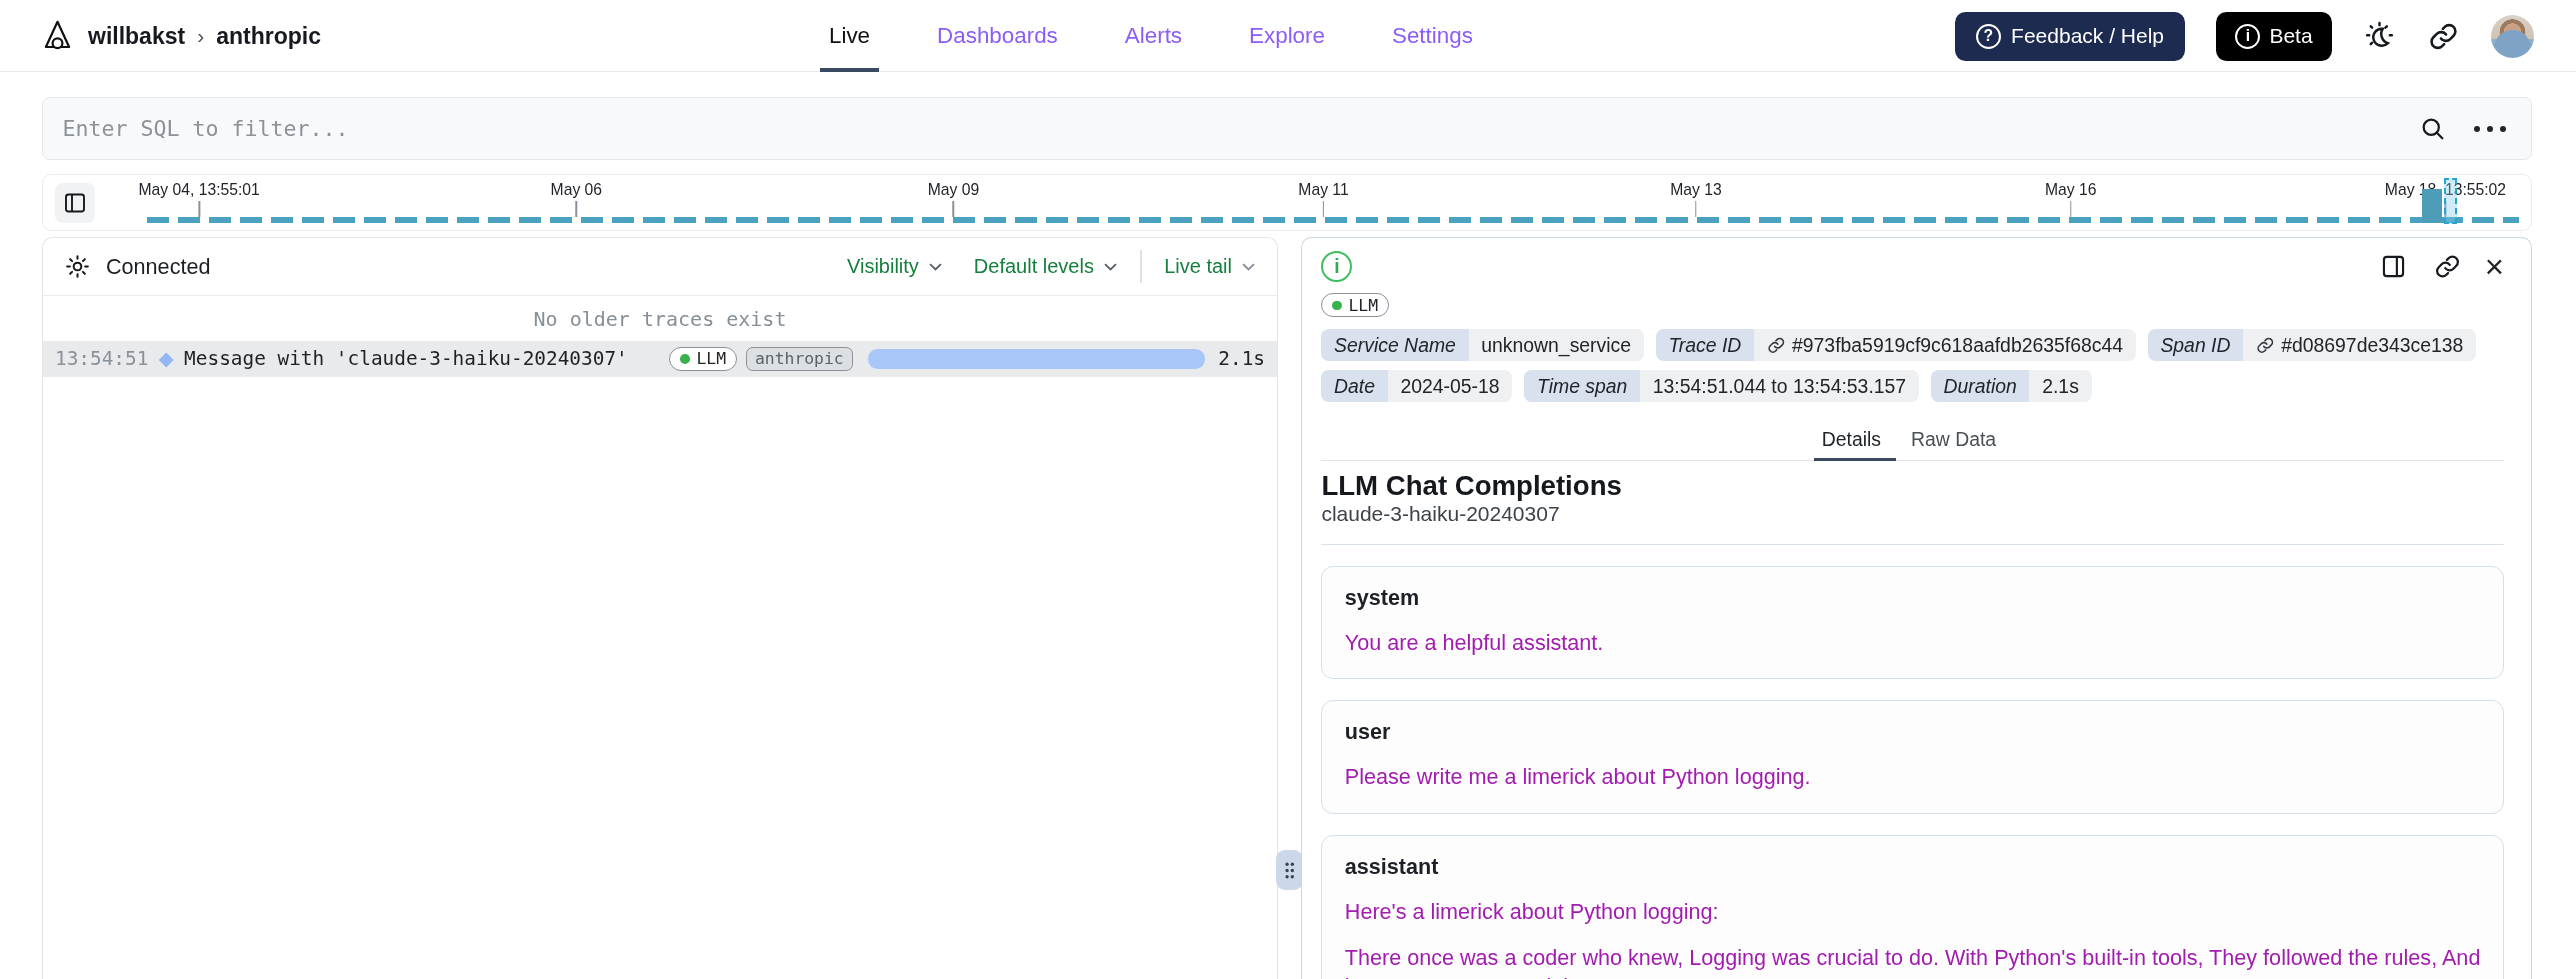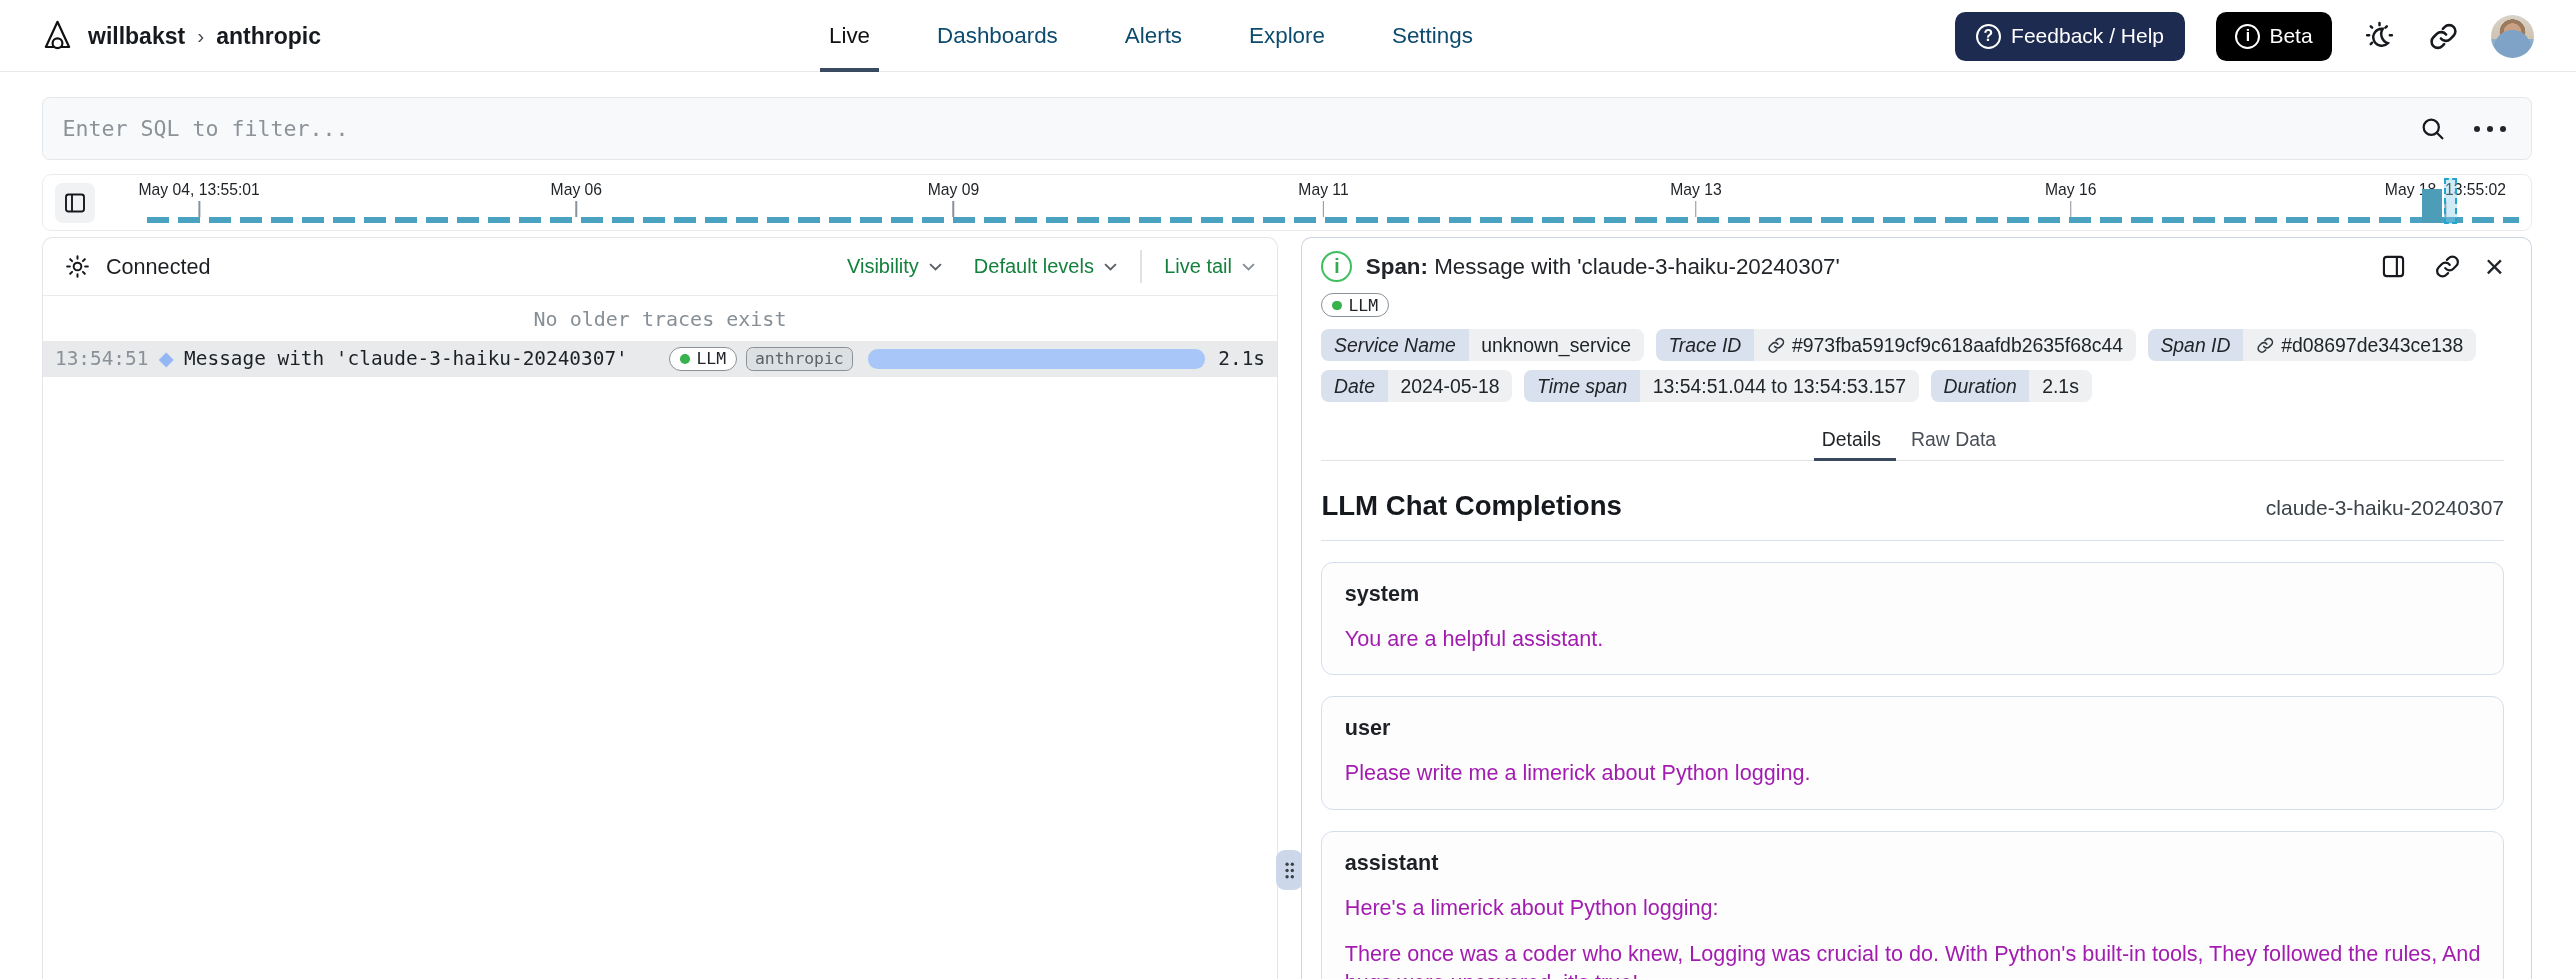--- a/index.html
+++ b/index.html
@@ -5,21 +5,21 @@
   * { margin:0; padding:0; box-sizing:border-box; }
   html,body { width:2576px; height:979px; background:#fff; font-family:"Liberation Sans", sans-serif; color:#212529; overflow:hidden; }
   .page { position:relative; width:2576px; height:979px; }
 
   
   .topnav { position:absolute; top:0; left:0; right:0; height:72px; border-bottom:1.5px solid #e7e9ec; background:#fff; }
   .brand { position:absolute; left:42px; top:0; height:72px; display:flex; align-items:center; gap:15px; }
   .brand .crumbs { display:flex; align-items:center; gap:12px; font-size:23px; font-weight:700; color:#16191d; }
   .brand .sep { color:#495057; font-weight:400; font-size:21px; }
   .navtabs { position:absolute; left:826px; top:0; height:72px; display:flex; align-items:stretch; gap:61px; }
-  .navtab { display:flex; align-items:center; font-size:22.4px; color:#0c4a6e; position:relative; cursor:pointer; padding:0 3px; }
+  .navtab { display:flex; align-items:center; font-size:22.4px; color:#8b5cf6; position:relative; cursor:pointer; padding:0 3px; }
   .navtab.active { color:#111; }
   .navtab.active::after { content:""; position:absolute; left:-6px; right:-6px; bottom:0; height:4.5px; background:#3a4a60; }
   .nav-right { position:absolute; right:42px; top:0; height:72px; display:flex; align-items:center; gap:31px; }
   .btn-feedback { display:flex; align-items:center; gap:10.4px; height:49px; padding:0 21px; border-radius:10.4px; background:#1d2b50; color:#fff; font-size:21px; border:none; cursor:pointer; }
   .btn-beta { display:flex; align-items:center; gap:9px; height:49px; padding:0 19.4px; border-radius:10.4px; background:#000; color:#fff; font-size:21px; border:none; cursor:pointer; }
   .circ-icon { display:inline-flex; align-items:center; justify-content:center; width:25px; height:25px; border:2.2px solid #fff; border-radius:50%; font-size:15.7px; font-weight:700; color:#fff; }
   .icon-btn { display:inline-flex; align-items:center; justify-content:center; width:33px; height:33px; cursor:pointer; color:#16191d; }
   .avatar { width:43px; height:43px; border-radius:50%; cursor:pointer;
     background:
       radial-gradient(circle at 50% 78%, #7fa3c6 0 46%, transparent 47%),
@@ -76,21 +76,21 @@
   .sp-llmrow { margin-top:10.4px; }
   .meta-row { display:flex; gap:12px; margin-top:12px; flex-wrap:wrap; }
   .badge { display:inline-flex; border-radius:7.5px; overflow:hidden; font-size:19.4px; }
   .badge .k { background:#d8e1ed; font-style:italic; padding:4.5px 12.7px; color:#212529; }
   .badge .v { background:#eef0f2; padding:4.5px 12.7px; color:#212529; display:flex; align-items:center; gap:6.7px; }
   .sp-tabs { margin-top:19.4px; display:flex; border-bottom:1.5px solid #dfe3e8;justify-content:center; }
   .sp-tab { font-size:19.4px; padding:6px 15px 9px; color:#495057; position:relative; cursor:pointer; }
   .sp-tab:first-child { padding-left:7.5px; }
   .sp-tab.active { color:#212529; }
   .sp-tab.active::after { content:""; position:absolute; left:0; right:0; bottom:-1.5px; height:3.7px; background:#394a5e; }
-  .sec-head { margin-top:29px; display:flex; align-items:baseline; justify-content:space-between; }
+  .sec-head { margin-top:9px; display:flex; align-items:baseline; justify-content:space-between;flex-direction:column; }
   .sec-title { font-size:27.6px; font-weight:700; color:#15181c; }
   .sec-model { font-size:21px; color:#3c434a; }
   .sec-divider { margin-top:18px; border-top:1.5px solid #d9e1ec; }
   .msg-card { margin-top:21px; border:1.5px solid #d5dfec; border-radius:12px; background:#fdfdfe; padding:18px 22.4px 21px; }
   .msg-role { font-size:21.6px; font-weight:700; color:#1d2126; }
   .msg-para { margin-top:18px; font-size:21.6px; color:#a21caf; line-height:1.32; }
   svg { display:block; }
 </style>
 </head>
 <body>
@@ -259,21 +259,20 @@
       <circle cx="3.5" cy="10" r="1.6"></circle>
         <circle cx="8.5" cy="10" r="1.6"></circle>
       <circle cx="3.5" cy="16" r="1.6"></circle>
         <circle cx="8.5" cy="16" r="1.6"></circle>
     </svg>
   </div>
 
   <div class="panel-right">
     <div class="sp-header">
       <span class="info-icon">i</span>
-      <span class="sp-title"><b>Span:</b><span> Message with 'claude-3-haiku-20240307'</span></span>
       <span class="sp-actions">
         <span class="icon-btn">
           <svg width="27" height="27" viewBox="0 0 24 24" fill="none" stroke="#16191d" stroke-width="1.9">
             <rect x="3.5" y="3.5" width="17" height="17" rx="2.5"></rect>
               <path d="M15 3.5v17"></path>
           </svg>
         </span>
         <span class="icon-btn">
           <svg width="27" height="27" viewBox="0 0 24 24" fill="none" stroke="#16191d" stroke-width="2" stroke-linecap="round" stroke-linejoin="round">
             <path d="M10 13.5a4.8 4.8 0 0 0 7.2.5l2.6-2.6a4.8 4.8 0 0 0-6.8-6.8l-1.5 1.5"></path>

